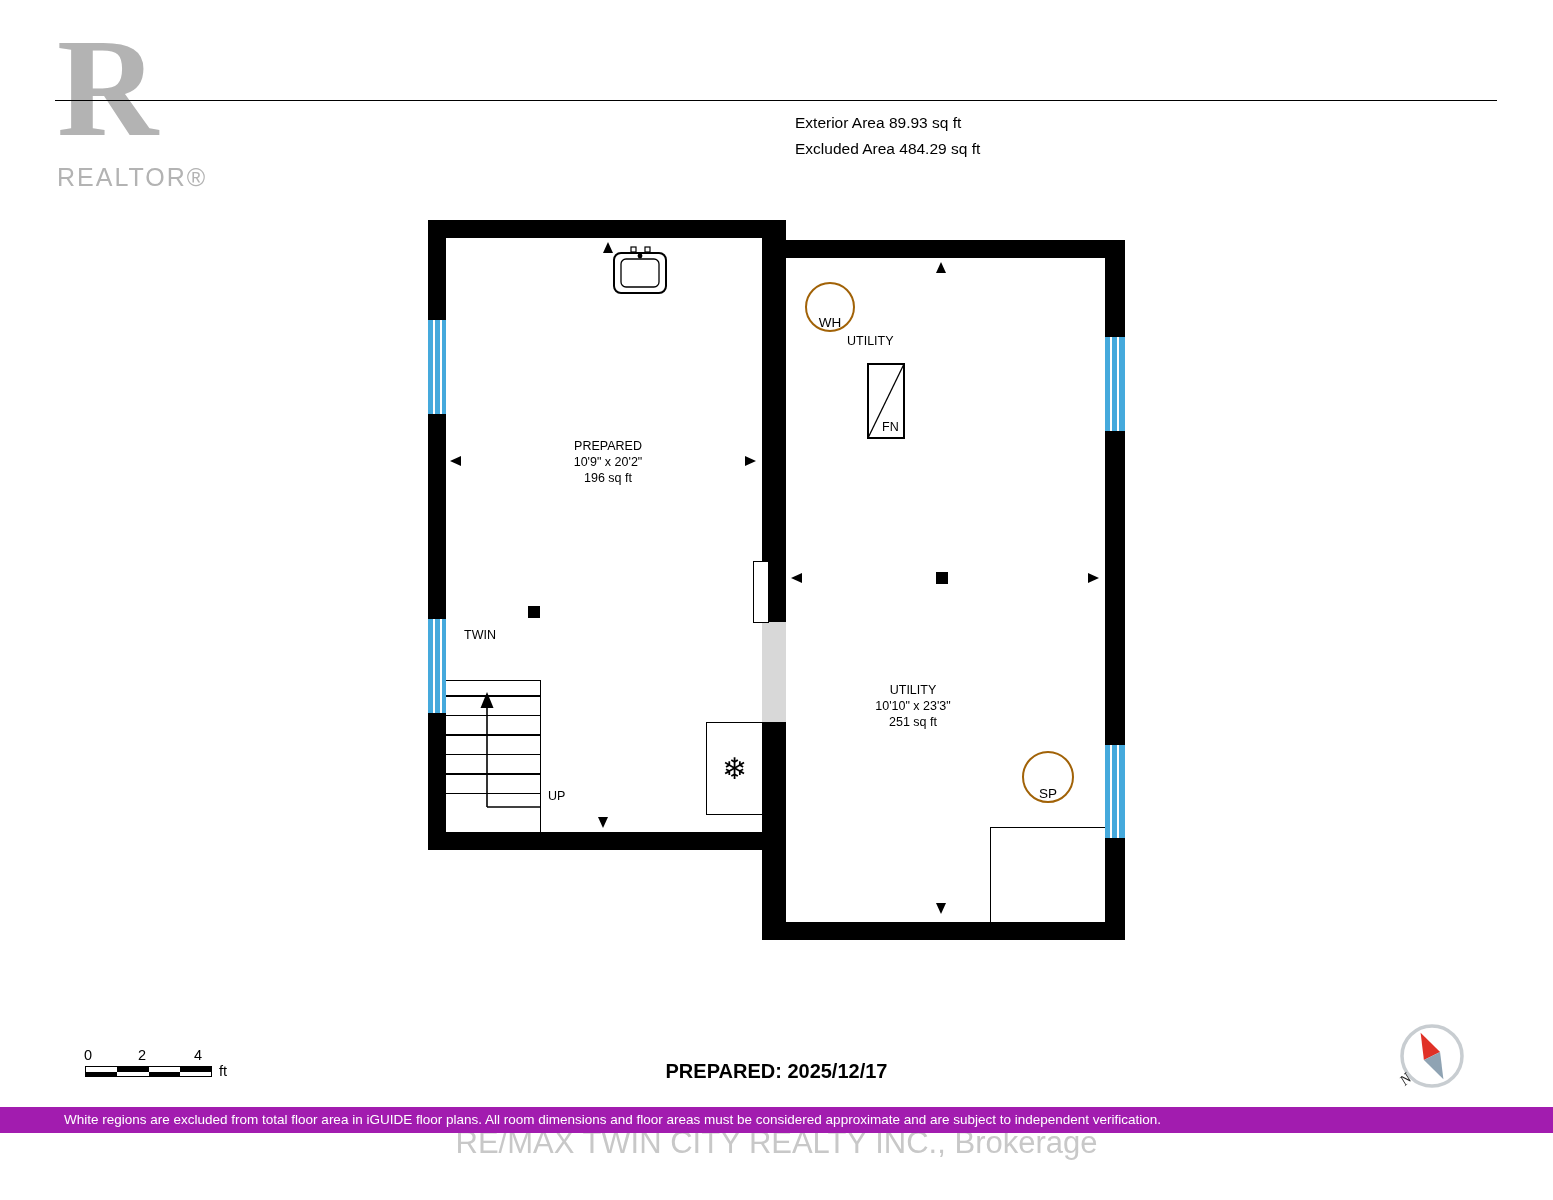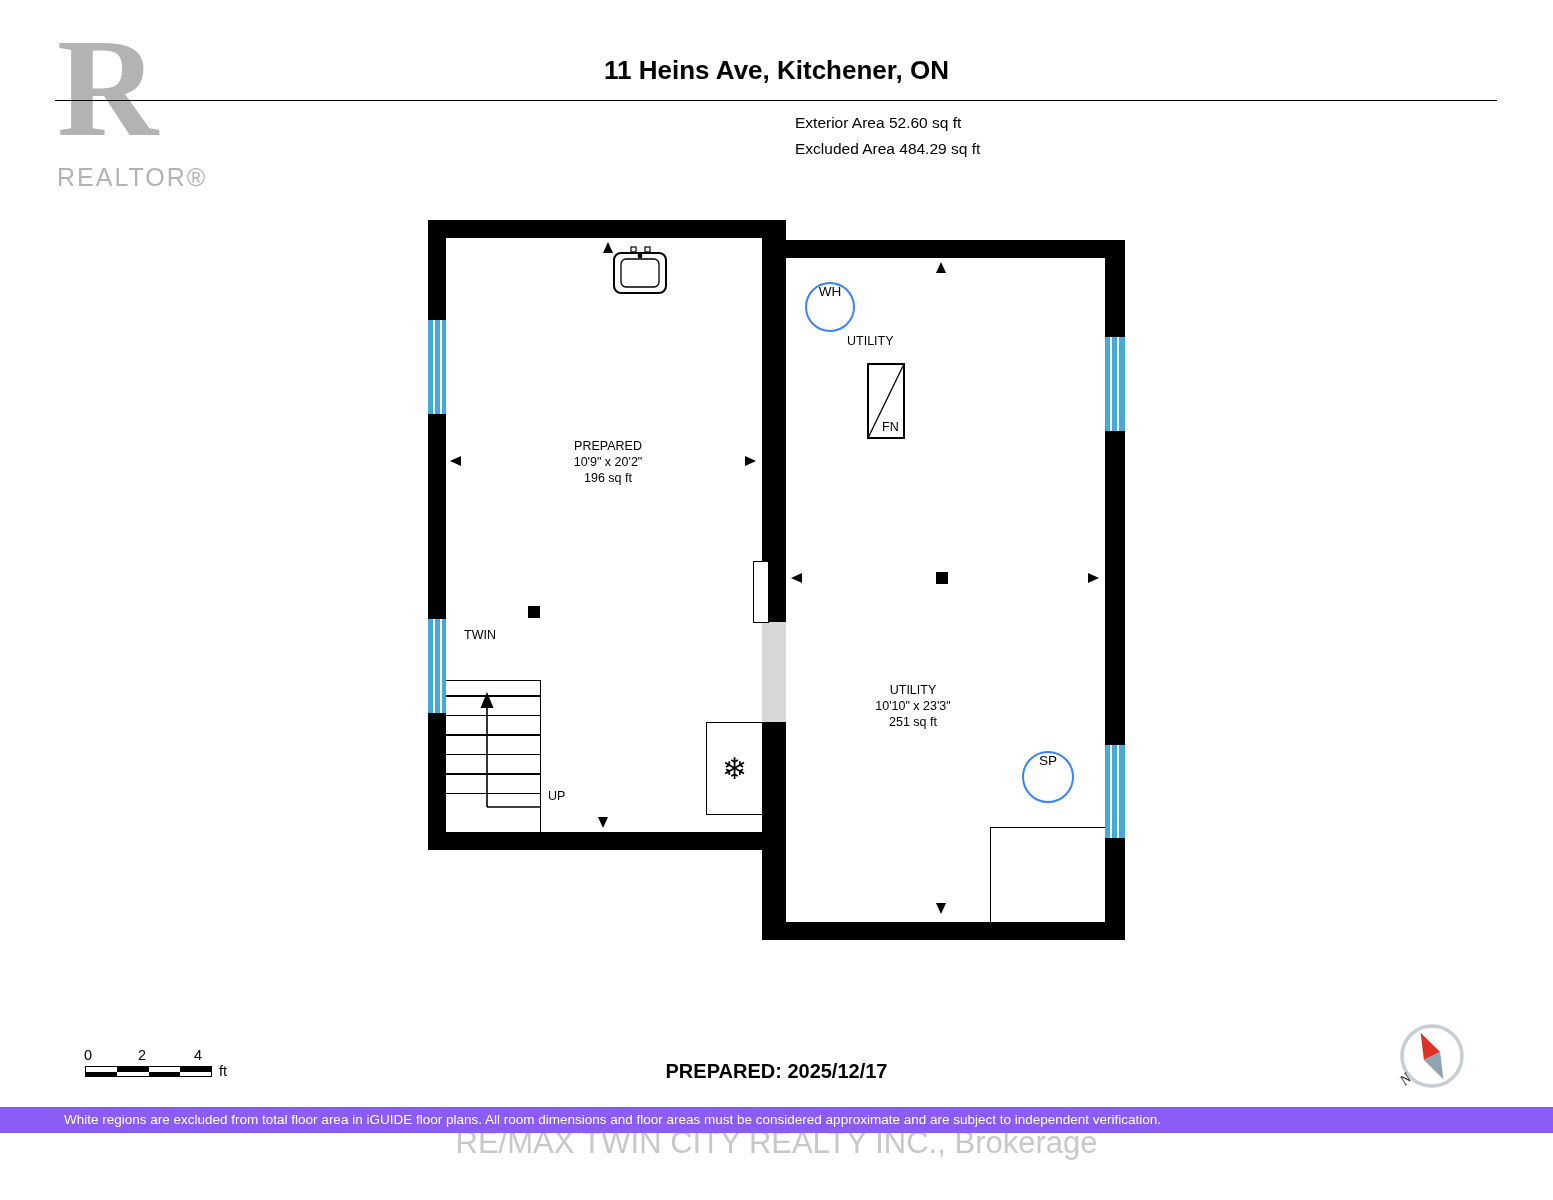--- a/index.html
+++ b/index.html
@@ -28,22 +28,22 @@
 
   .tri { position:absolute; width:0; height:0; }
   .tri-up    { border-left:5.5px solid transparent; border-right:5.5px solid transparent; border-bottom:11px solid #000; }
   .tri-down  { border-left:5.5px solid transparent; border-right:5.5px solid transparent; border-top:11px solid #000; }
   .tri-left  { border-top:5.5px solid transparent; border-bottom:5.5px solid transparent; border-right:11px solid #000; }
   .tri-right { border-top:5.5px solid transparent; border-bottom:5.5px solid transparent; border-left:11px solid #000; }
 
   .room-label { position:absolute; text-align:center; font-size:12.5px; line-height:16px; }
   .small-label { position:absolute; font-size:12.5px; }
   .sq { position:absolute; width:12px; height:12px; background:#000; }
-  .circ { position:absolute; border:2px solid #3b82f6; border-radius:50%; background:#fff;
-          display:flex; align-items:flex-start; justify-content:center; font-size:13.5px; }
+  .circ { position:absolute; border:2px solid #a16207; border-radius:50%; background:#fff;
+          display:flex; align-items:flex-end; justify-content:center; font-size:13.5px; }
 
   .acbox { position:absolute; left:706px; top:722px; width:57px; height:93px; border:1.6px solid #000;
            background:#fff; display:flex; align-items:center; justify-content:center; font-size:30px; z-index:2; }
   .door  { position:absolute; left:753px; top:561px; width:16px; height:62px; background:#fff; border:1.6px solid #000; z-index:2; }
   .coldroom { position:absolute; left:990px; top:827px; width:115px; height:95px;
               border-left:1.8px solid #000; border-top:1.8px solid #000; }
 
   .stairs { position:absolute; left:446px; top:680px; width:95px; height:152px;
             border-top:1.8px solid #000; border-right:1.8px solid #000; background:#fff; }
   .treads { position:absolute; left:0; top:14px; right:0; height:99px;
@@ -52,39 +52,38 @@
 
   
   .sb { position:absolute; left:85px; top:1047px; width:240px; height:36px; font-size:14.5px; }
   .sb span { position:absolute; top:0; }
   .sbbar { position:absolute; left:0; top:19px; width:127px; height:11px; border:1px solid #000;
            display:grid; grid-template-columns:repeat(4,1fr); grid-template-rows:1fr 1fr; }
   .sbbar i { display:block; }
   .cw { background:#fff; } .cb { background:#000; }
   .sb .unit { position:absolute; left:134px; top:16px; }
   .prepared { position:absolute; left:0; top:1060px; width:100%; text-align:center; font-weight:bold; font-size:20px; }
-  .bar { position:absolute; left:0; top:1107px; width:100%; height:26px; background:#8b5cf6; color:#fff;
+  .bar { position:absolute; left:0; top:1107px; width:100%; height:26px; background:#a21caf; color:#fff;
          font-size:13.5px; line-height:26px; padding-left:64px; z-index:5; }
   .wm { position:absolute; left:0; top:1125px; width:100%; text-align:center; font-size:31px;
         color:var(--watermark,#c8c8c8); z-index:1; white-space:nowrap; }
   .compass { position:absolute; left:1398px; top:1022px; }
 </style>
 </head>
 <body>
 
 <div id="page">
 
   <div class="logo">
     <div class="logo-r">R</div>
     <div class="logo-brand">REALTOR®</div>
   </div>
-  <div class="page-title">11 Heins Ave, Kitchener, ON</div>
   <div class="header-rule"></div>
   <div class="area-lines">
-    <div>Exterior Area 52.60 sq ft</div>
+    <div>Exterior Area 89.93 sq ft</div>
     <div>Excluded Area 484.29 sq ft</div>
   </div>
 
   <div class="wall" style="left:428px;top:220px;width:358px;height:18px;"></div>
   <div class="wall" style="left:428px;top:832px;width:358px;height:18px;"></div>
   <div class="wall" style="left:428px;top:220px;width:18px;height:100px;"></div>
   <div class="window" style="left:428px;top:320px;width:18px;height:94px;"></div>
   <div class="wall" style="left:428px;top:414px;width:18px;height:205px;"></div>
   <div class="window" style="left:428px;top:619px;width:18px;height:94px;"></div>
   <div class="wall" style="left:428px;top:713px;width:18px;height:137px;"></div>

